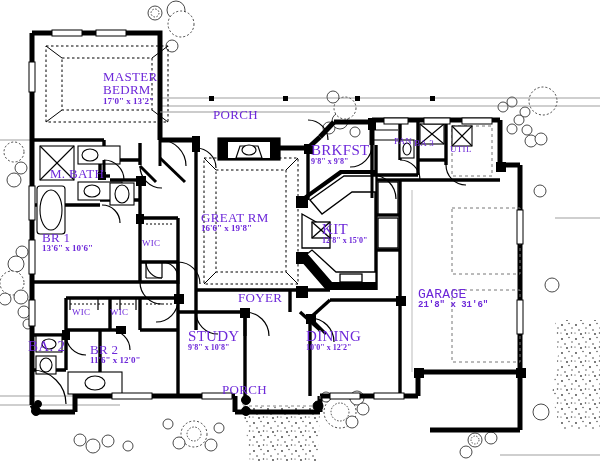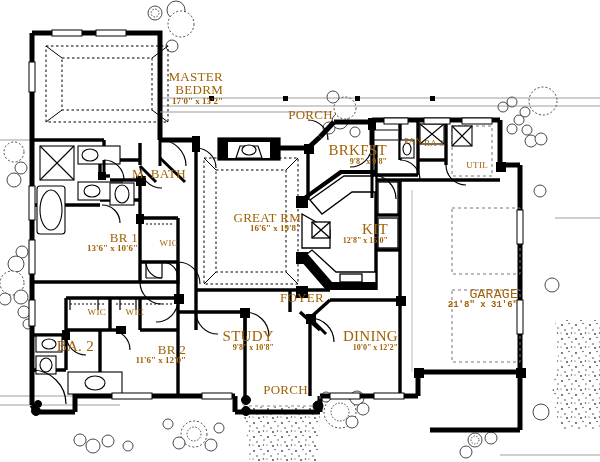--- a/index.html
+++ b/index.html
@@ -1,19 +1,19 @@
 <!DOCTYPE html>
 <html><head>
 <meta charset="utf-8">
 <style>
   html,body{margin:0;padding:0;background:#ffffff;}
   body{width:600px;height:462px;overflow:hidden;font-family:"Liberation Serif",serif;}
   #plan{position:relative;width:600px;height:462px;background:#ffffff;}
   #plan svg{position:absolute;left:0;top:0;}
-  .lbl{position:absolute;text-align:right;color:#a16207;font-family:"Liberation Serif",serif;
+  .lbl{position:absolute;text-align:left;color:#6d28d9;font-family:"Liberation Serif",serif;
        line-height:1.02;white-space:nowrap;letter-spacing:.3px;}
   .rm-name{font-size:13px;font-weight:400;}
   .rm-name.sm{font-size:15px;}
   .rm-name.xs{font-size:9px;}
   .rm-dim{font-size:9px;font-weight:700;letter-spacing:0px;}
   .rm-dim.tiny{font-size:8px;}
   .two-line .rm-name{display:block;}
   .two-line .rm-dim{display:block;margin-top:0px;}
 </style>
 </head>
@@ -457,40 +457,40 @@
   </div>
 
   <div class="lbl" style="left:394px;top:131px;width:28px;">
     <span class="rm-name xs">PAN</span>
   </div>
 
   <div class="lbl" style="left:414px;top:133px;width:30px;">
     <span class="rm-name xs">BA 3</span>
   </div>
 
-  <div class="lbl" style="left:450px;top:155px;width:38px;">
+  <div class="lbl" style="left:450px;top:139px;width:38px;">
     <span class="rm-name xs">UTIL</span>
   </div>
 
   <div class="lbl two-line" style="left:418px;top:288px;width:100px;font-family:Liberation Mono, monospace;">
     <span class="rm-name">GARAGE</span>
     <span class="rm-dim">21'8" x 31'6"</span>
   </div>
 
   <div class="lbl two-line" style="left:42px;top:231px;width:96px;">
     <span class="rm-name">BR 1</span>
     <span class="rm-dim">13'6" x 10'6"</span>
   </div>
 
   <div class="lbl two-line" style="left:90px;top:343px;width:96px;">
     <span class="rm-name">BR 2</span>
     <span class="rm-dim">11'6" x 12'0"</span>
   </div>
 
-  <div class="lbl" style="left:36px;top:338px;width:58px;">
+  <div class="lbl" style="left:28px;top:338px;width:58px;">
     <span class="rm-name sm">BA. 2</span>
   </div>
 
   <div class="lbl two-line" style="left:188px;top:329px;width:86px;">
     <span class="rm-name sm">STUDY</span>
     <span class="rm-dim tiny">9'8" x 10'8"</span>
   </div>
 
   <div class="lbl two-line" style="left:306px;top:329px;width:92px;">
     <span class="rm-name sm">DINING</span>

